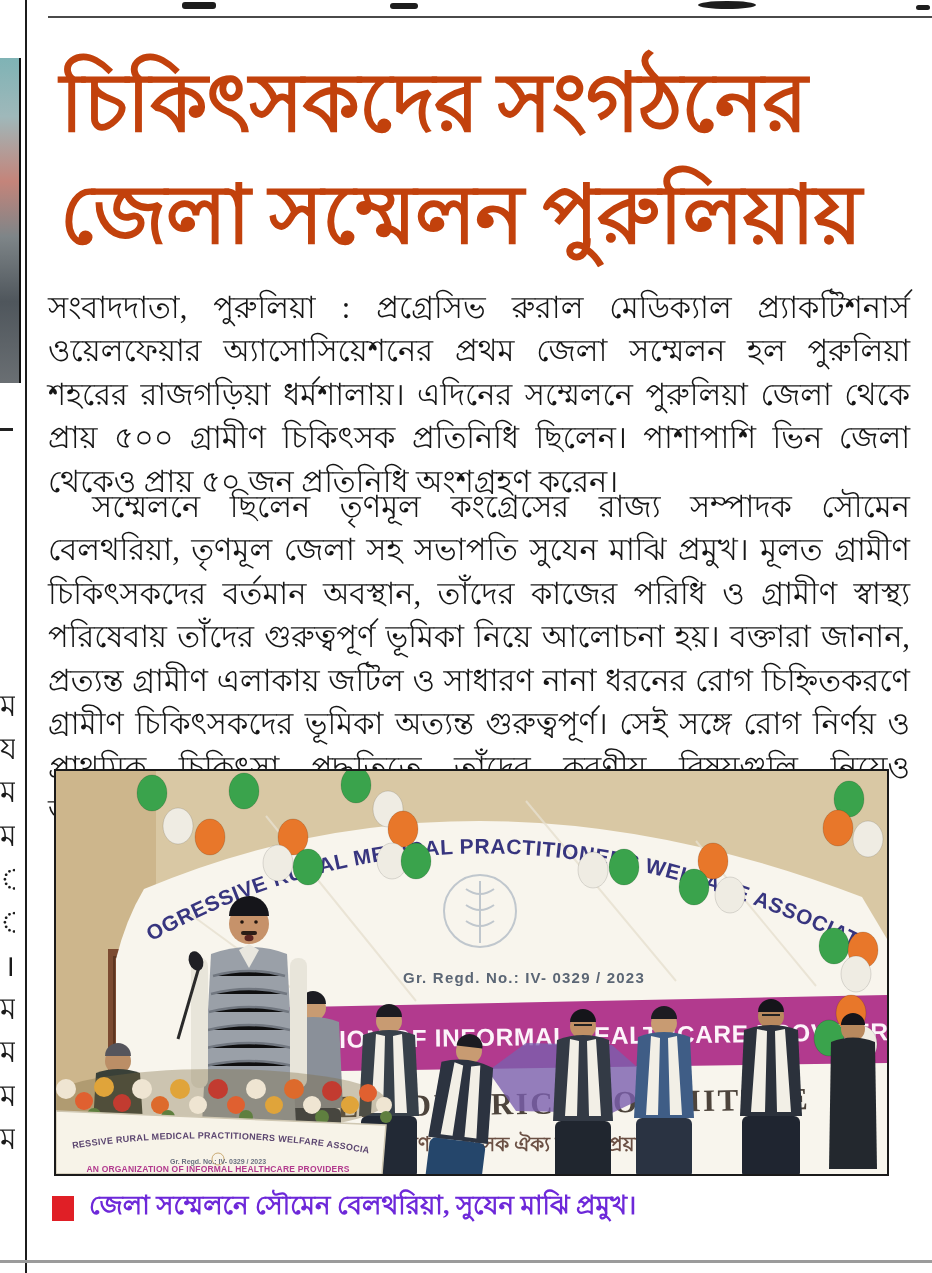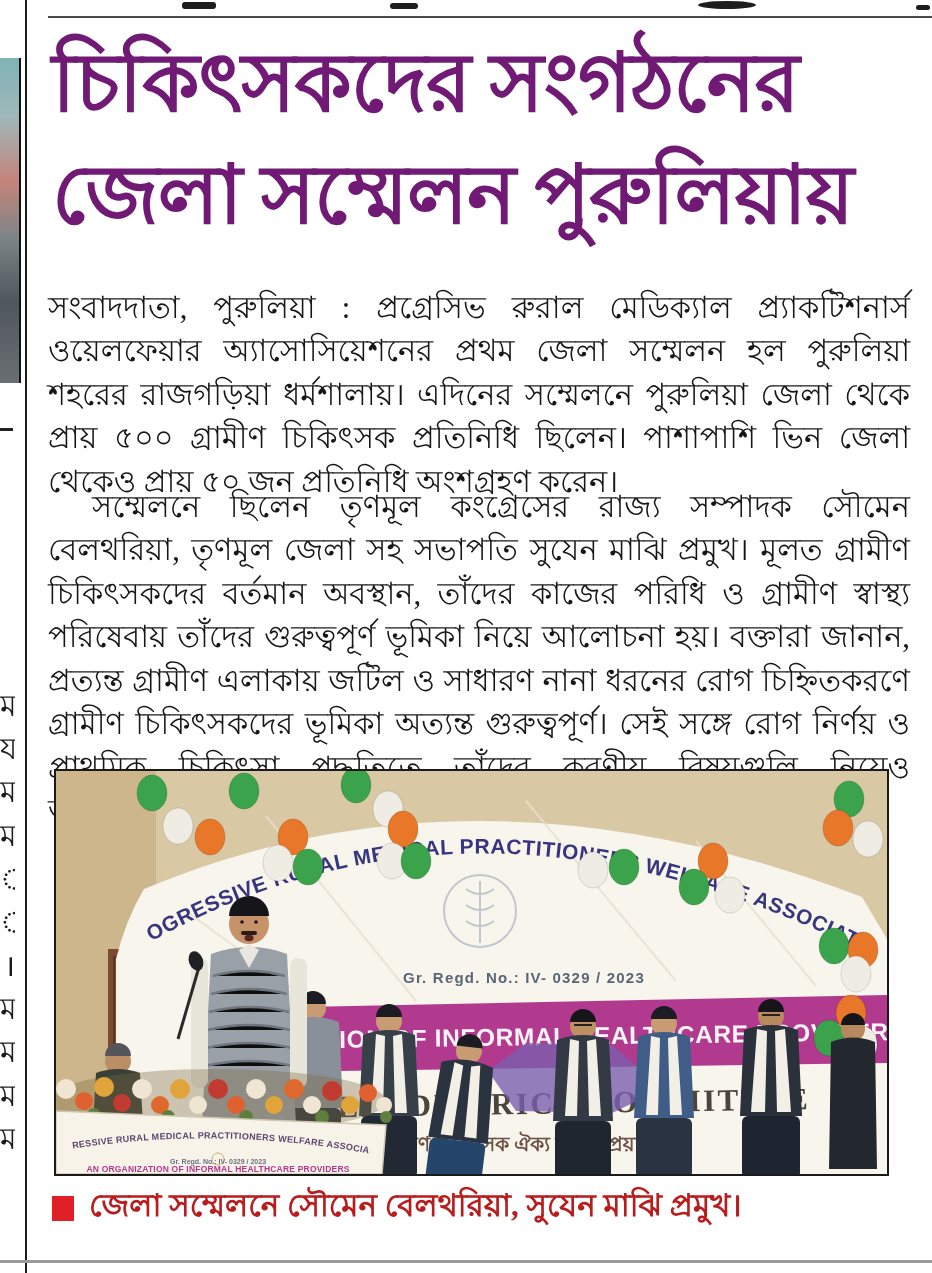--- a/index.html
+++ b/index.html
@@ -16,22 +16,22 @@
   .r2{left:390px;top:3px;width:28px;height:6px;}
   .r3{left:698px;top:1px;width:58px;height:8px;border-radius:50%;}
   .r4{left:916px;top:5px;width:14px;height:5px;}
   
   .sliver{position:absolute;left:0;top:58px;width:19px;height:325px;border-right:2px solid #111;
     background:linear-gradient(180deg,#7fb3b5 0%,#9fb8ba 18%,#c4847a 38%,#7e8588 55%,#4f565c 75%,#6a6f73 100%);}
   .tick{position:absolute;left:0;top:428px;width:13px;height:3px;background:#222;}
   .frag{position:absolute;left:0;width:15px;height:42px;overflow:hidden;font-size:30px;
     line-height:42px;color:#1a1a1a;text-align:right;}
   
-  .headline{position:absolute;left:52px;width:868px;font-weight:800;color:#701a75;
-    font-size:82px;line-height:108px;letter-spacing:-1px;white-space:nowrap;}
+  .headline{position:absolute;left:60px;width:868px;font-weight:800;color:#c2410c;
+    font-size:82px;line-height:108px;letter-spacing:-1px;white-space:nowrap;margin-top:20px;}
   .hl1{top:30px;}
   .hl2{top:142px;}
   .body-p{position:absolute;left:48px;width:862px;font-size:30.5px;line-height:43.5px;
     text-align:justify;color:#161616;}
   .p1{top:256px;}
   .p2{top:455px;text-indent:44px;}
   
   .photo-frame{position:absolute;left:54px;top:769px;width:835px;height:407px;
     border:2px solid #1a1a1a;box-sizing:border-box;background:#d9c8a4;}
   .photo-frame svg{display:block;}
@@ -42,21 +42,21 @@
   .tagline{font:700 20px "Liberation Serif","DejaVu Serif",serif;fill:#6b5044;}
   .pod-arc{font:800 9px "Liberation Sans","DejaVu Sans",sans-serif;fill:#5c4670;letter-spacing:.3px;}
   .pod-regd{font:700 7px "Liberation Sans","DejaVu Sans",sans-serif;fill:#6b7280;}
   .pod-band{font:800 8.5px "Liberation Sans","DejaVu Sans",sans-serif;fill:#b23a8e;letter-spacing:.2px;}
   .bo{fill:#e8772a;stroke:rgba(0,0,0,.14);}
   .bg{fill:#3aa34c;stroke:rgba(0,0,0,.14);}
   .bw{fill:#efece3;stroke:rgba(0,0,0,.12);}
   
   .caption{position:absolute;left:52px;top:1186px;width:868px;display:flex;gap:15px;align-items:center;}
   .caption .bullet{width:22px;height:25px;background:#e01f26;flex:0 0 auto;margin-top:4px;}
-  .caption .cap-text{font-size:31px;font-weight:700;color:#b91c1c;line-height:40px;}
+  .caption .cap-text{font-size:26px;font-weight:700;color:#6d28d9;line-height:40px;}
 </style>
 </head>
 <body>
 
 <div class="col-divider"></div>
 <div class="top-rule"></div>
 <div class="bottom-rule"></div>
 <div class="remnant r1"></div>
 <div class="remnant r2"></div>
 <div class="remnant r3"></div>

